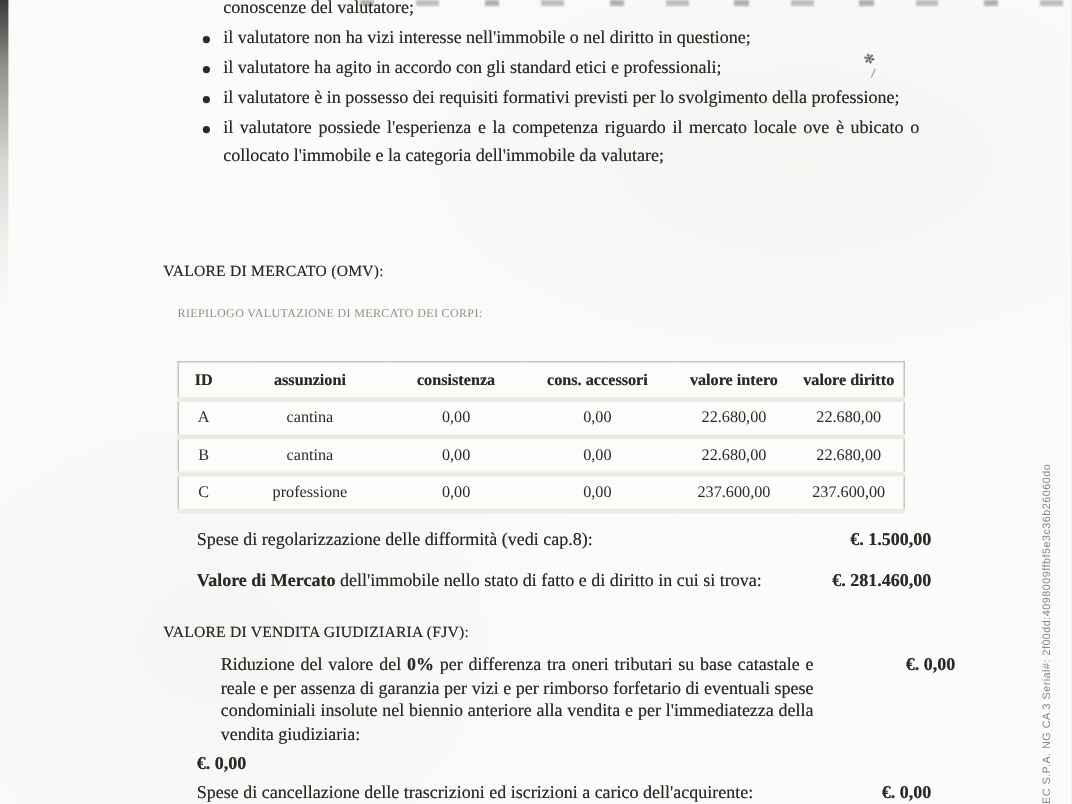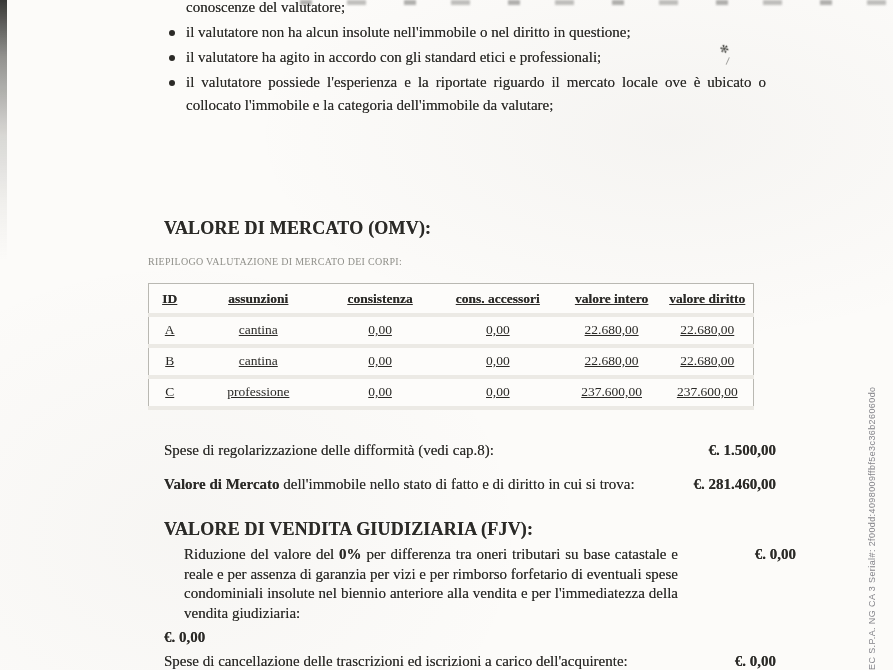--- a/index.html
+++ b/index.html
@@ -52,31 +52,31 @@
   .bullets { position:absolute; left:160px; top:21px; width:606px; list-style:none; }
   .bullets li {
     position:relative; padding-left:26px; margin-bottom:2px;
     font-size:15px; line-height:23px; text-align:justify;
   }
   .bullets .dot {
     position:absolute; left:9px; top:9px; width:6px; height:6px;
     border-radius:50%; background:#2b2a27;
   }
 
-  .h-bold { position:absolute; left:164px; font-size:18px; font-weight:bold; letter-spacing:0.2px; }
+  .h-bold { position:absolute; left:136px; font-size:13px; font-weight:normal; letter-spacing:0.2px; }
   .table-caption {
     position:absolute; left:148px; top:256px;
     font-size:10px; color:#8f8f89; letter-spacing:0.3px;
   }
 
   
   .val-table {
-    position:absolute; left:148px; top:283px; width:606px;
+    position:absolute; left:148px; top:301px; width:606px;
     border:1px solid #b9b8b2; border-collapse:collapse;
-    font-size:13.5px; background:#fdfcfa;text-decoration:underline;
+    font-size:13.5px; background:#fdfcfa;
   }
   .val-table th, .val-table td {
     text-align:center; padding:5px 4px 6px 4px; font-weight:normal;
     border-bottom:4px solid #eceae5;
   }
   .val-table th { font-weight:bold; padding-top:7px; }
   .val-table tr.total-row td { border-bottom:none; font-weight:bold; padding:7px 4px 10px 4px; }
   .col-id { width:42px; } .col-desc { width:136px; } .col-cons { width:108px; }
   .col-acc { width:128px; } .col-int { width:100px; } .col-dir { width:92px; }
 
@@ -106,29 +106,33 @@
   <div class="edge-shadow-left"></div>
   <div class="top-smudges"></div>
   <div class="pen-mark">✻</div>
   <div class="pen-tick"></div>
 
   <div class="partial-line ink">conoscenze del valutatore;</div>
 
   <ul class="bullets">
     <li>
       <span class="dot"></span>
-      <span class="ink">il valutatore non ha alcun insolute nell'immobile o nel diritto in questione;</span>
+      <span class="ink">il valutatore non ha vizi interesse nell'immobile o nel diritto in questione;</span>
     </li>
     <li>
       <span class="dot"></span>
       <span class="ink">il valutatore ha agito in accordo con gli standard etici e professionali;</span>
     </li>
     <li>
       <span class="dot"></span>
-      <span class="ink">il valutatore possiede l'esperienza e la riportate riguardo il mercato locale ove è ubicato o collocato l'immobile e la categoria dell'immobile da valutare;</span>
+      <span class="ink">il valutatore è in possesso dei requisiti formativi previsti per lo svolgimento della professione;</span>
+    </li>
+    <li>
+      <span class="dot"></span>
+      <span class="ink">il valutatore possiede l'esperienza e la competenza riguardo il mercato locale ove è ubicato o collocato l'immobile e la categoria dell'immobile da valutare;</span>
     </li>
   </ul>
 
   <div class="h-bold ink" style="top:218px;">VALORE DI MERCATO (OMV):</div>
 
   <div class="table-caption">RIEPILOGO VALUTAZIONE DI MERCATO DEI CORPI:</div>
 
   <table class="val-table">
     <thead>
       <tr>

